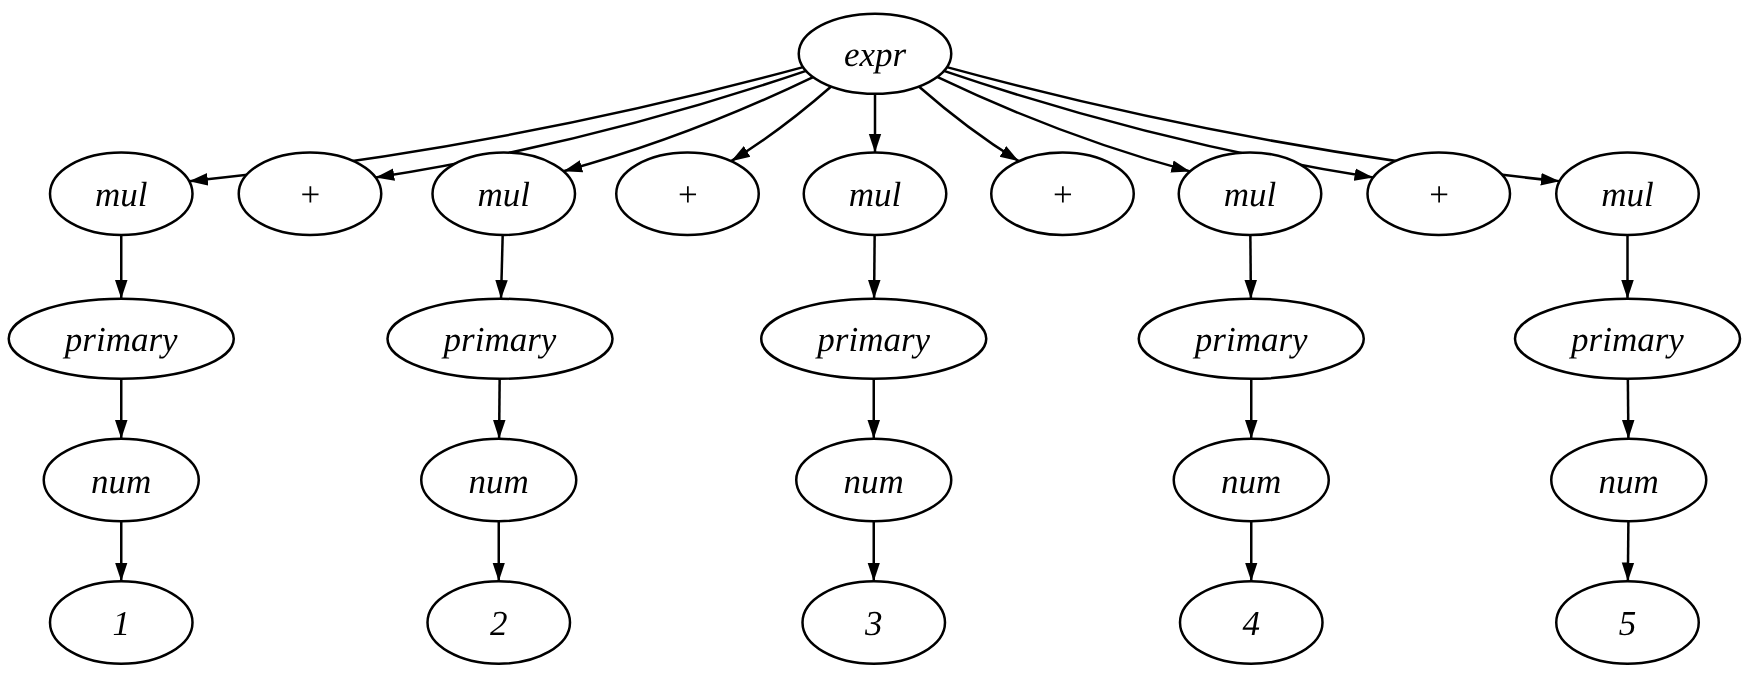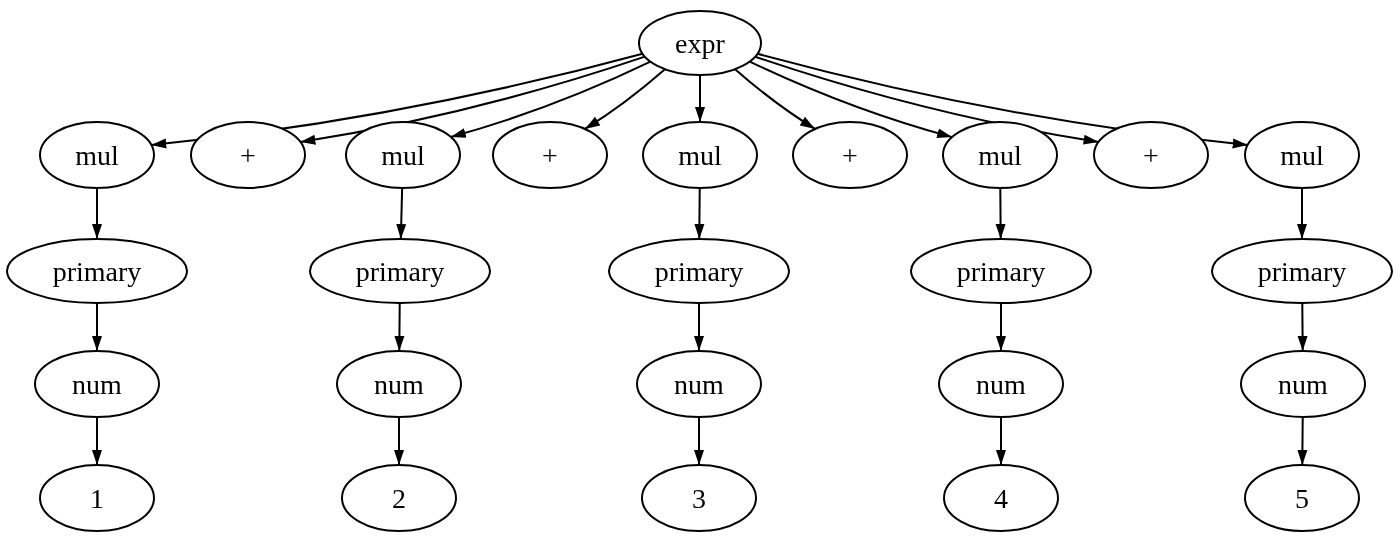--- a/index.html
+++ b/index.html
@@ -5,20 +5,21 @@
   html, body {
     margin: 0;
     padding: 0;
     background: #ffffff;
   }
   .canvas {
     width: 1400px;
     height: 541px;
     background: #ffffff;
     overflow: hidden;
+    font-style: italic;
   }
   svg text {
     font-family: "Liberation Serif", "DejaVu Serif", serif;
     user-select: none;
   }
   path.edge {
     fill: none;
   }
 </style>
 </head>

